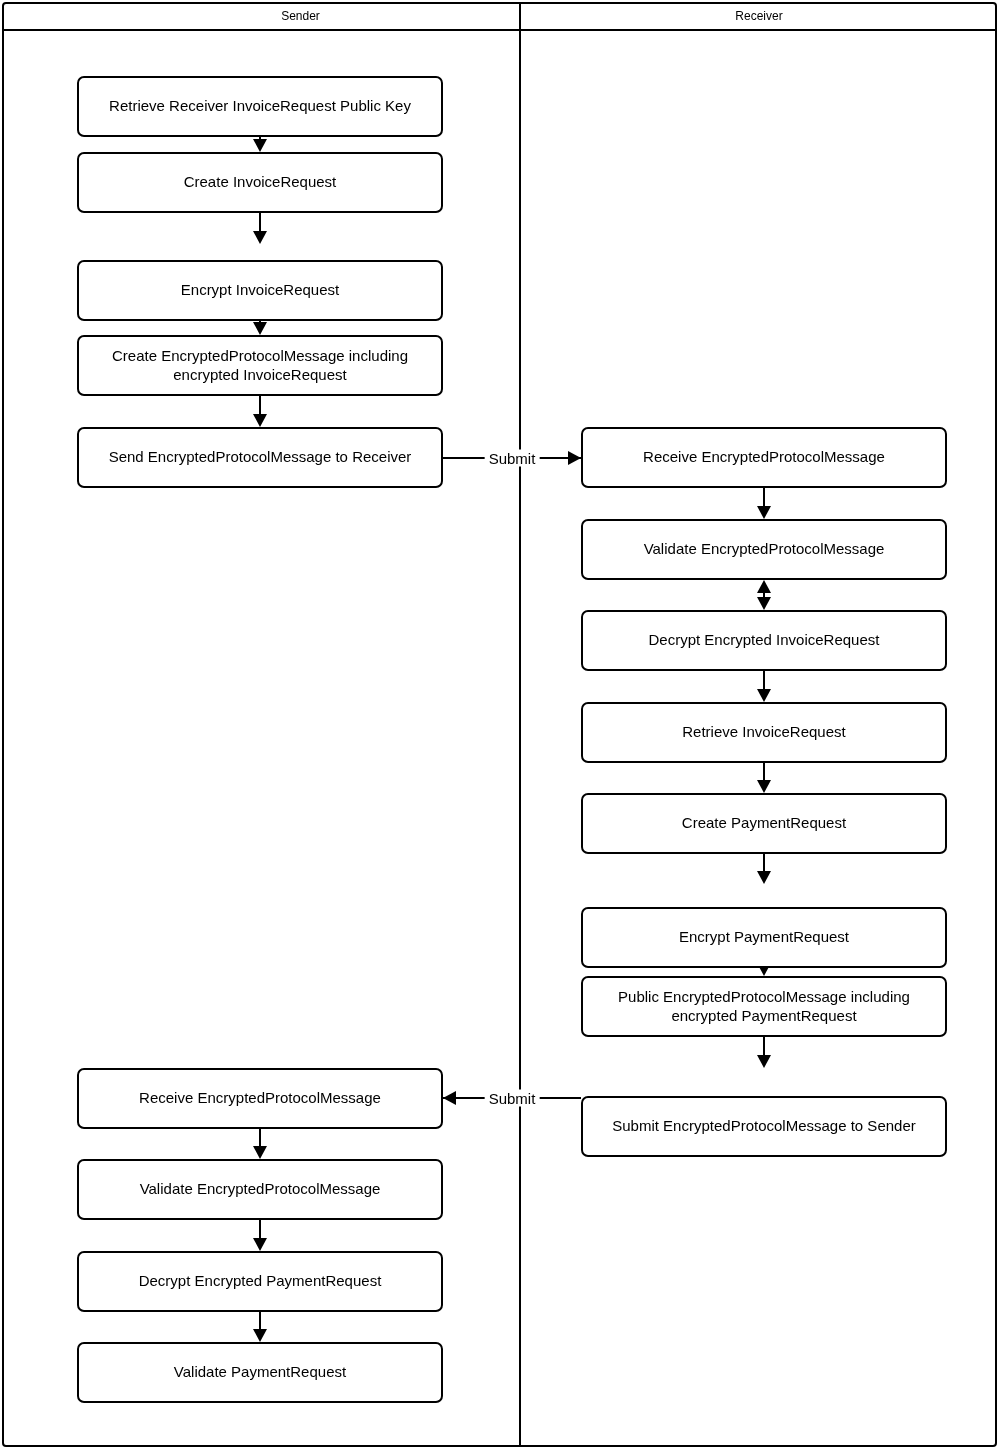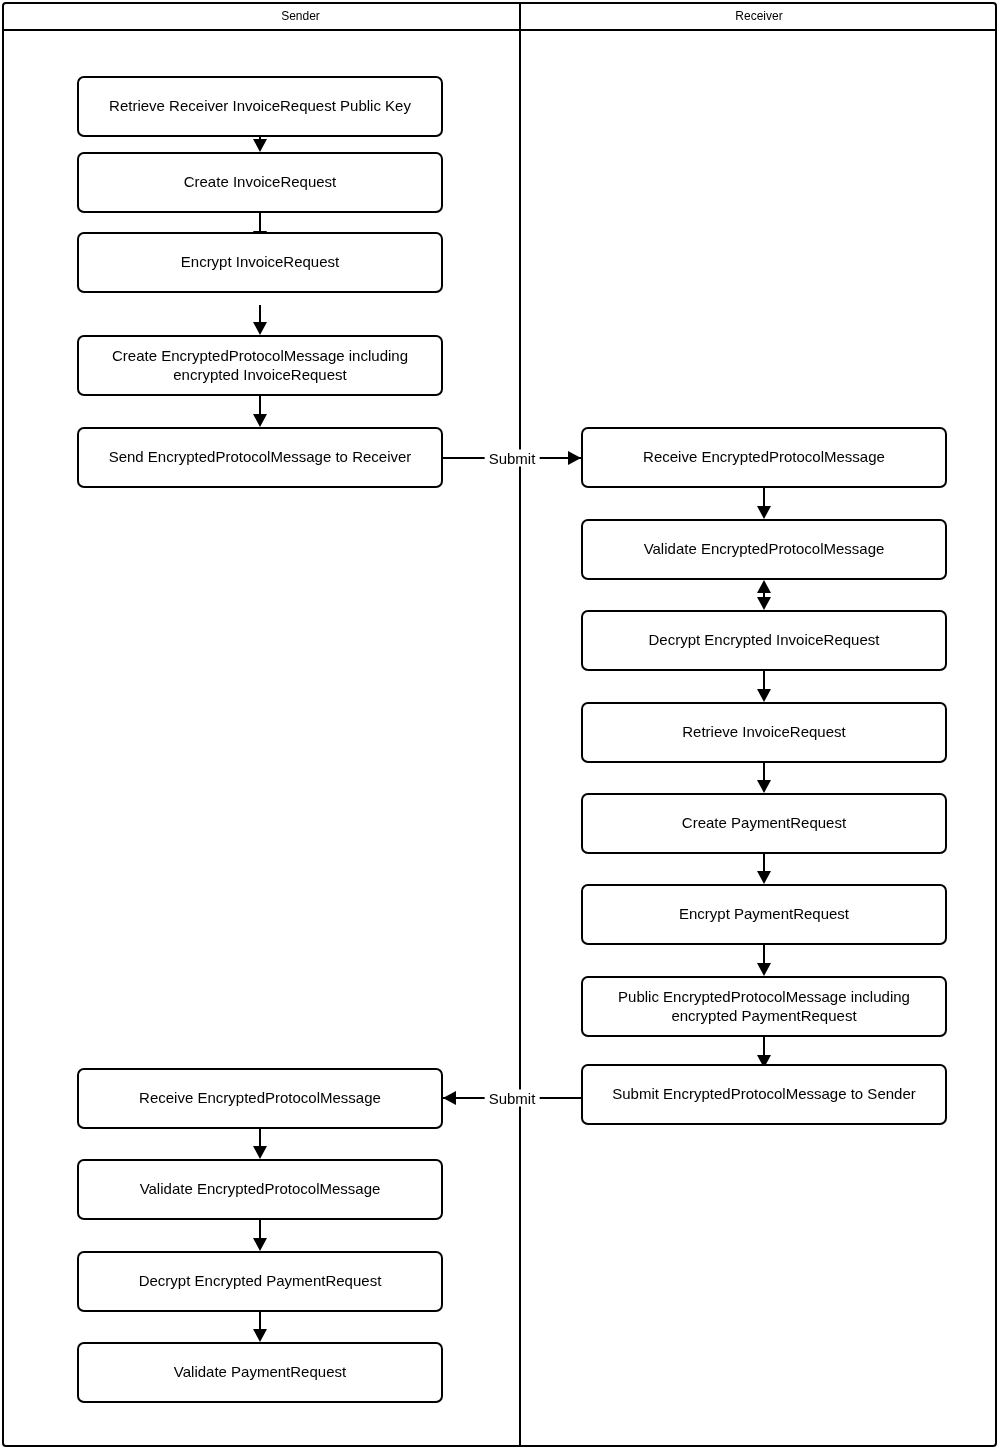--- a/index.html
+++ b/index.html
@@ -104,37 +104,37 @@
 
   <div class="lane-hdr hdr-sender">
     <span>Sender</span>
   </div>
   <div class="lane-hdr hdr-receiver">
     <span>Receiver</span>
   </div>
 
   <div class="node s-col" style="top:76px">Retrieve Receiver InvoiceRequest Public Key</div>
   <div class="node s-col" style="top:152px">Create InvoiceRequest</div>
-  <div class="node s-col" style="top:232px">Encrypt InvoiceRequest</div>
+  <div class="node s-col" style="top:260px">Encrypt InvoiceRequest</div>
   <div class="node s-col" style="top:335px">Create EncryptedProtocolMessage including encrypted InvoiceRequest</div>
   <div class="node s-col" style="top:427px">Send EncryptedProtocolMessage to Receiver</div>
 
   <div class="node s-col" style="top:1068px">Receive EncryptedProtocolMessage</div>
   <div class="node s-col" style="top:1159px">Validate EncryptedProtocolMessage</div>
   <div class="node s-col" style="top:1251px">Decrypt Encrypted PaymentRequest</div>
   <div class="node s-col" style="top:1342px">Validate PaymentRequest</div>
 
   <div class="node r-col" style="top:427px">Receive EncryptedProtocolMessage</div>
   <div class="node r-col" style="top:519px">Validate EncryptedProtocolMessage</div>
   <div class="node r-col" style="top:610px">Decrypt Encrypted InvoiceRequest</div>
   <div class="node r-col" style="top:702px">Retrieve InvoiceRequest</div>
   <div class="node r-col" style="top:793px">Create PaymentRequest</div>
-  <div class="node r-col" style="top:884px">Encrypt PaymentRequest</div>
+  <div class="node r-col" style="top:907px">Encrypt PaymentRequest</div>
   <div class="node r-col" style="top:976px">Public EncryptedProtocolMessage including encrypted PaymentRequest</div>
-  <div class="node r-col" style="top:1064px">Submit EncryptedProtocolMessage to Sender</div>
+  <div class="node r-col" style="top:1096px">Submit EncryptedProtocolMessage to Sender</div>
 
   <div class="va" style="left:253px;top:121px;height:31px">
     <div class="line"></div>
     <div class="head-down"></div>
   </div>
   <div class="va" style="left:253px;top:213px;height:31px">
     <div class="line"></div>
     <div class="head-down"></div>
   </div>
   <div class="va" style="left:253px;top:305px;height:30px">

